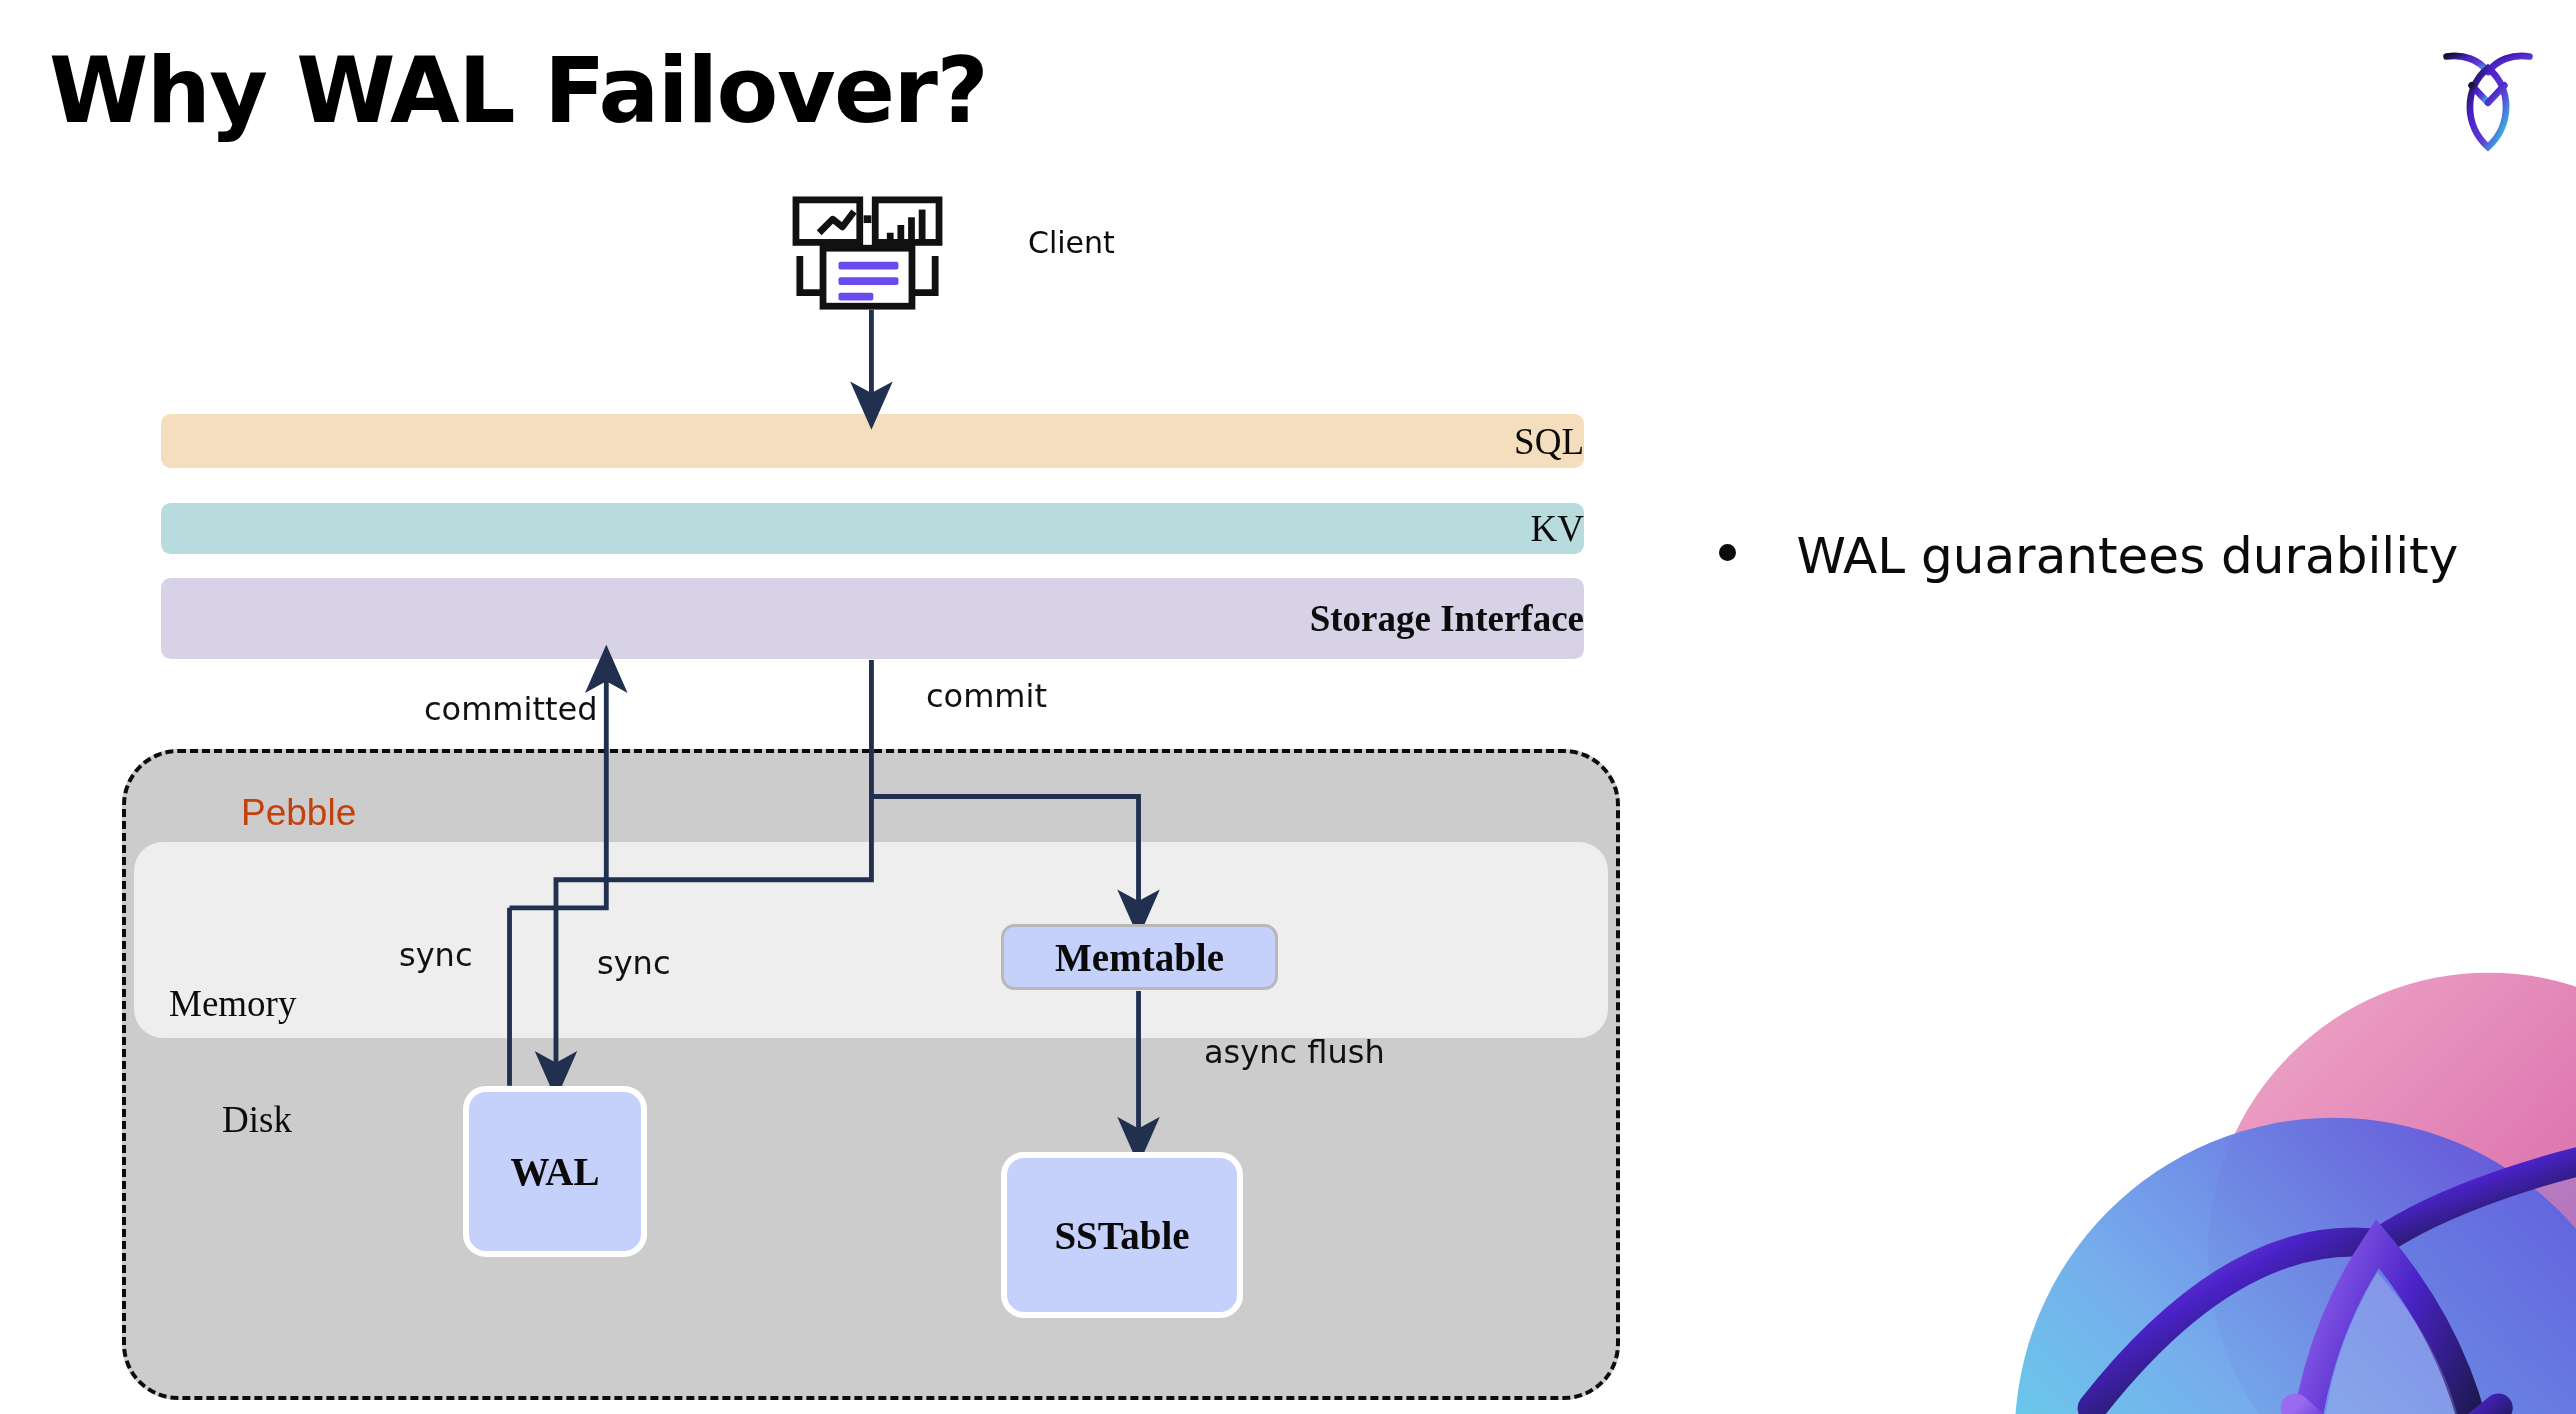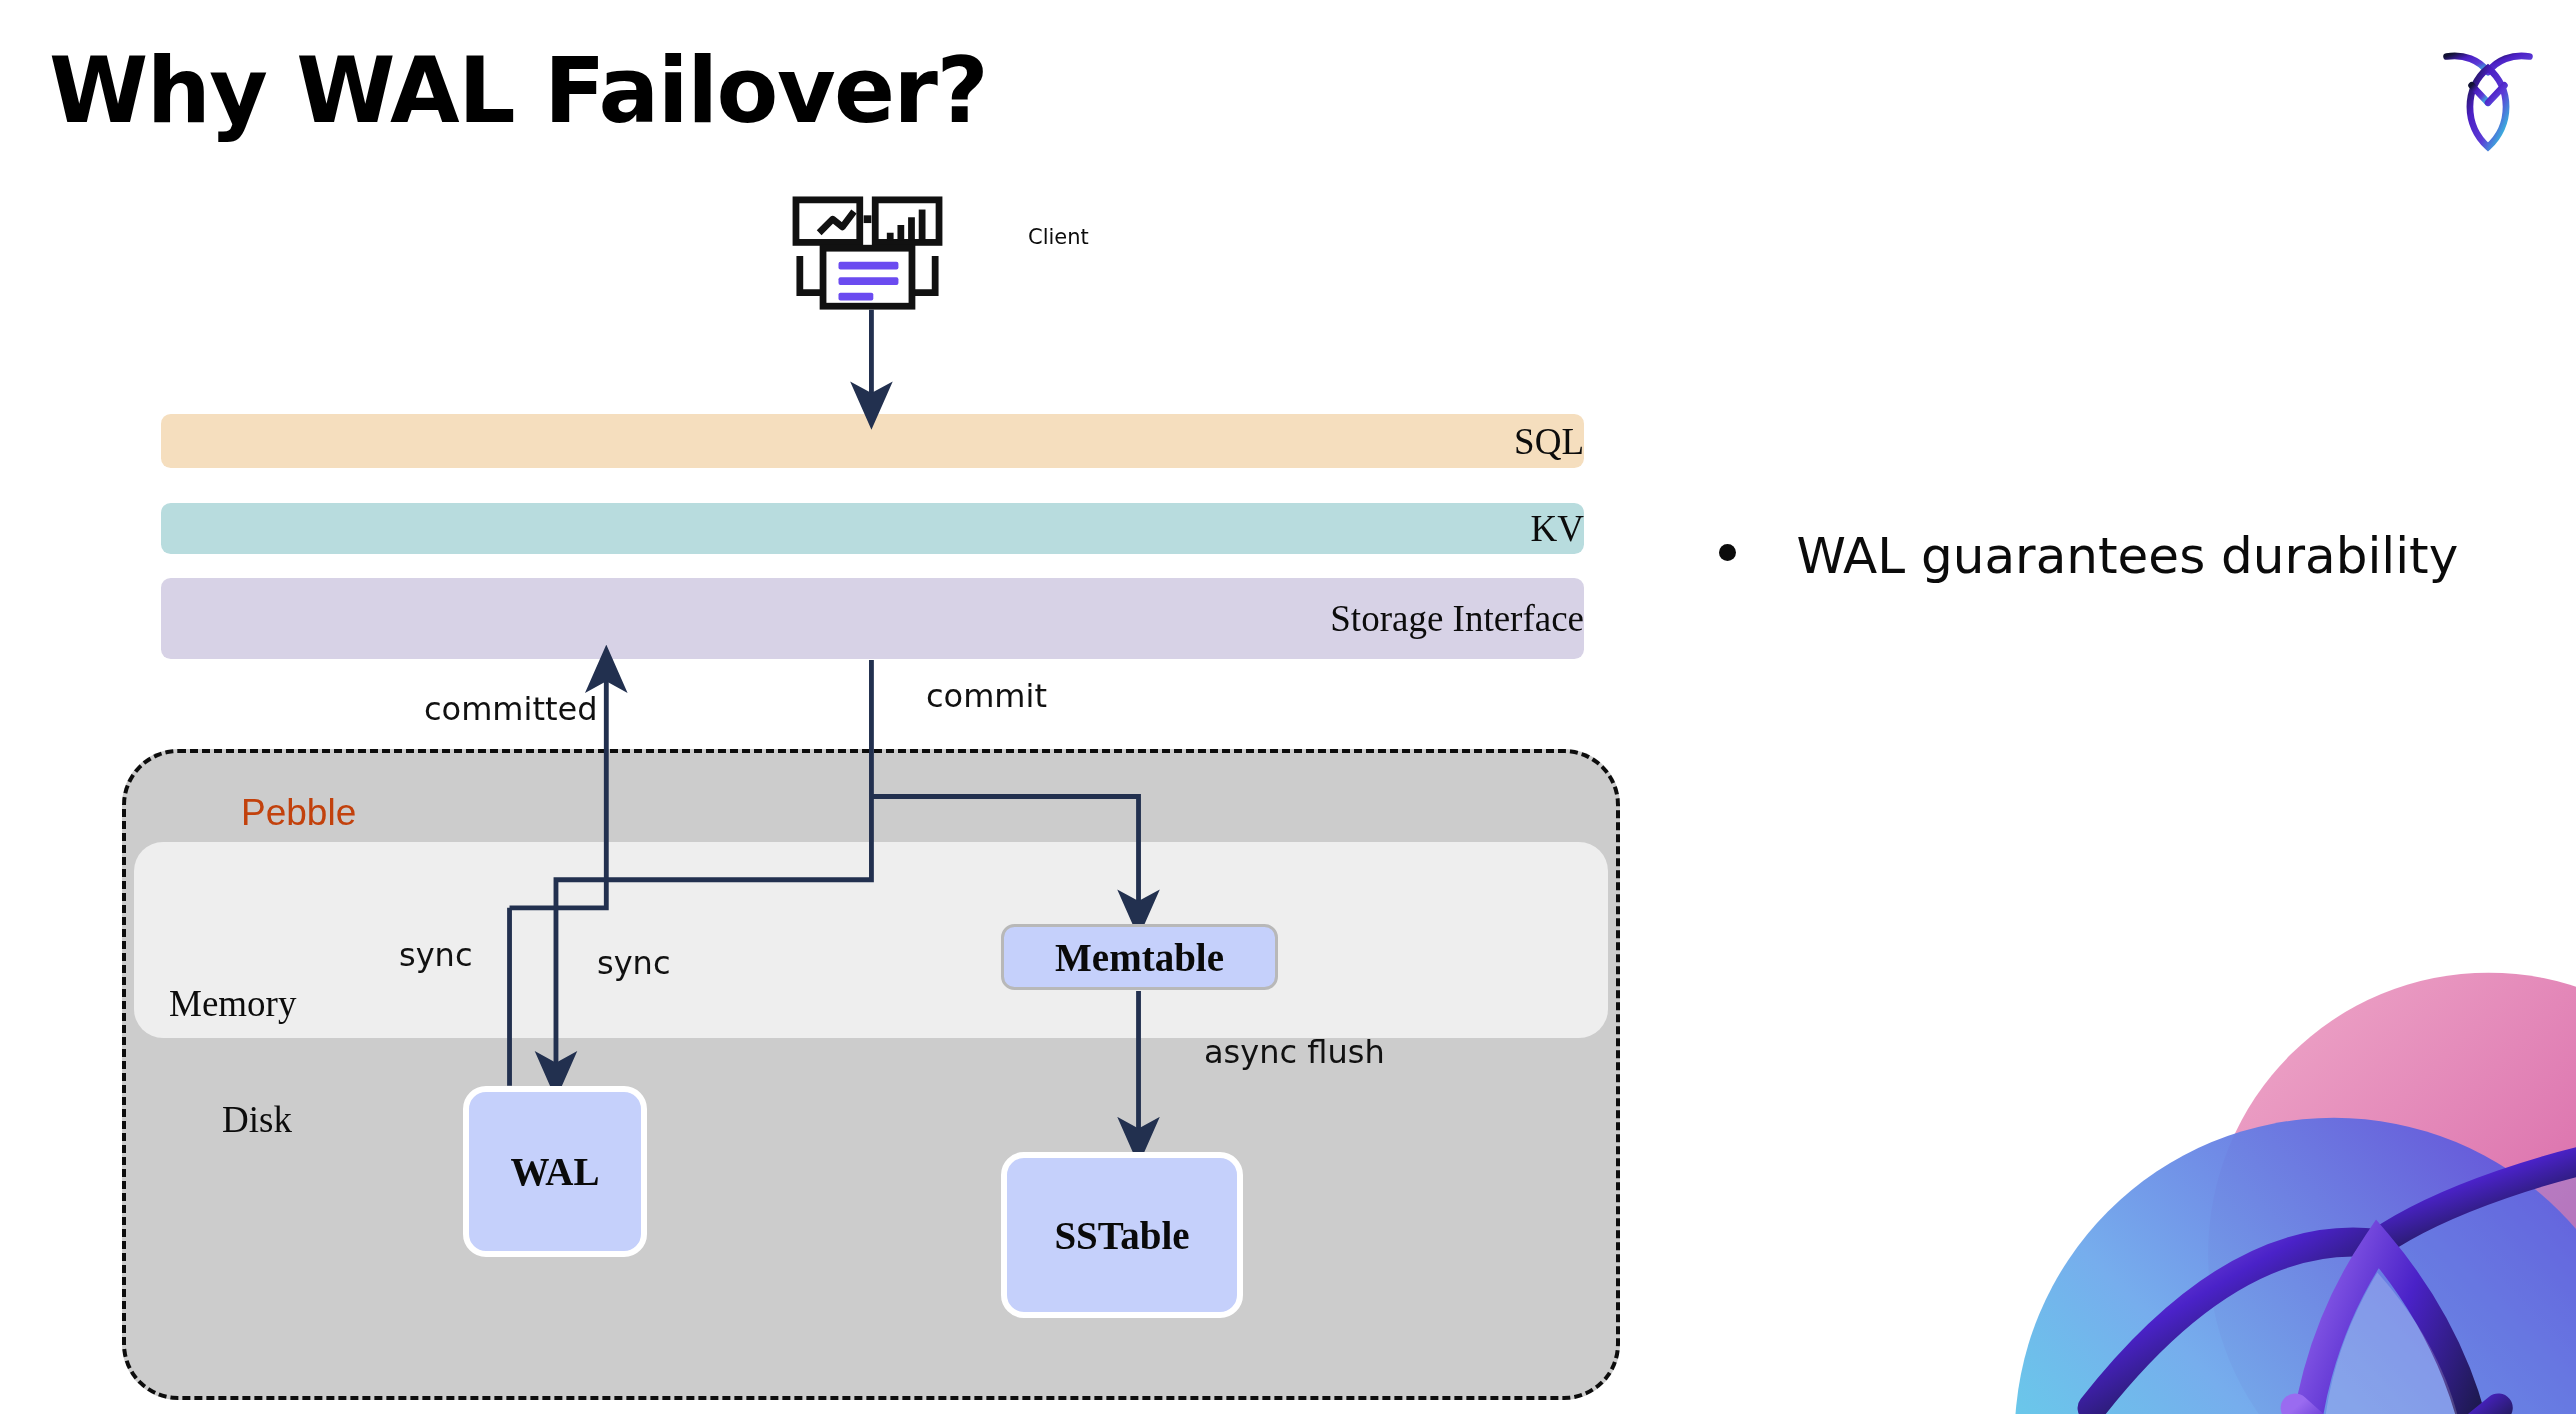--- a/index.html
+++ b/index.html
@@ -24,34 +24,34 @@
   
   #brand-watermark{
     position:absolute;left:1960px;top:953px;width:677px;height:523px;
     overflow:hidden;pointer-events:none;
   }
 
   
   #client-icon{position:absolute;left:774px;top:196px;width:155px;height:116px;}
   #client-label{
     position:absolute;left:1012px;top:225px;
-    font-size:21px;color:#0c0c0c;font-family:"DejaVu Sans", sans-serif;
+    font-size:30px;color:#0c0c0c;font-family:"DejaVu Sans", sans-serif;
   }
 
   
   .layer-bar{
     position:absolute;left:145px;width:1423px;
     border-radius:9.7px;
     display:flex;align-items:center;justify-content:flex-end;
     font-family:"Liberation Serif", serif;
     font-size:37px;color:#0c0c0c;
   }
   #layer-sql{top:414px;height:54px;background:#F5DEBE;}
   #layer-kv{top:503px;height:51px;background:#B8DCDE;}
-  #layer-storage{top:578px;height:81px;background:#D7D2E6;}
+  #layer-storage{top:578px;height:81px;background:#D7D2E6;font-weight:bold;}
 
   
   #pebble-container{
     position:absolute;left:106px;top:749px;width:1498px;height:651px;
     background:#CCCCCC;border:4.8px dashed #0d0d0d;border-radius:56px;
     box-sizing:border-box;
   }
   #pebble-label{
     position:absolute;left:225px;top:792px;
     font-family:Liberation Sans, sans-serif;font-size:37px;color:#c2410c;

